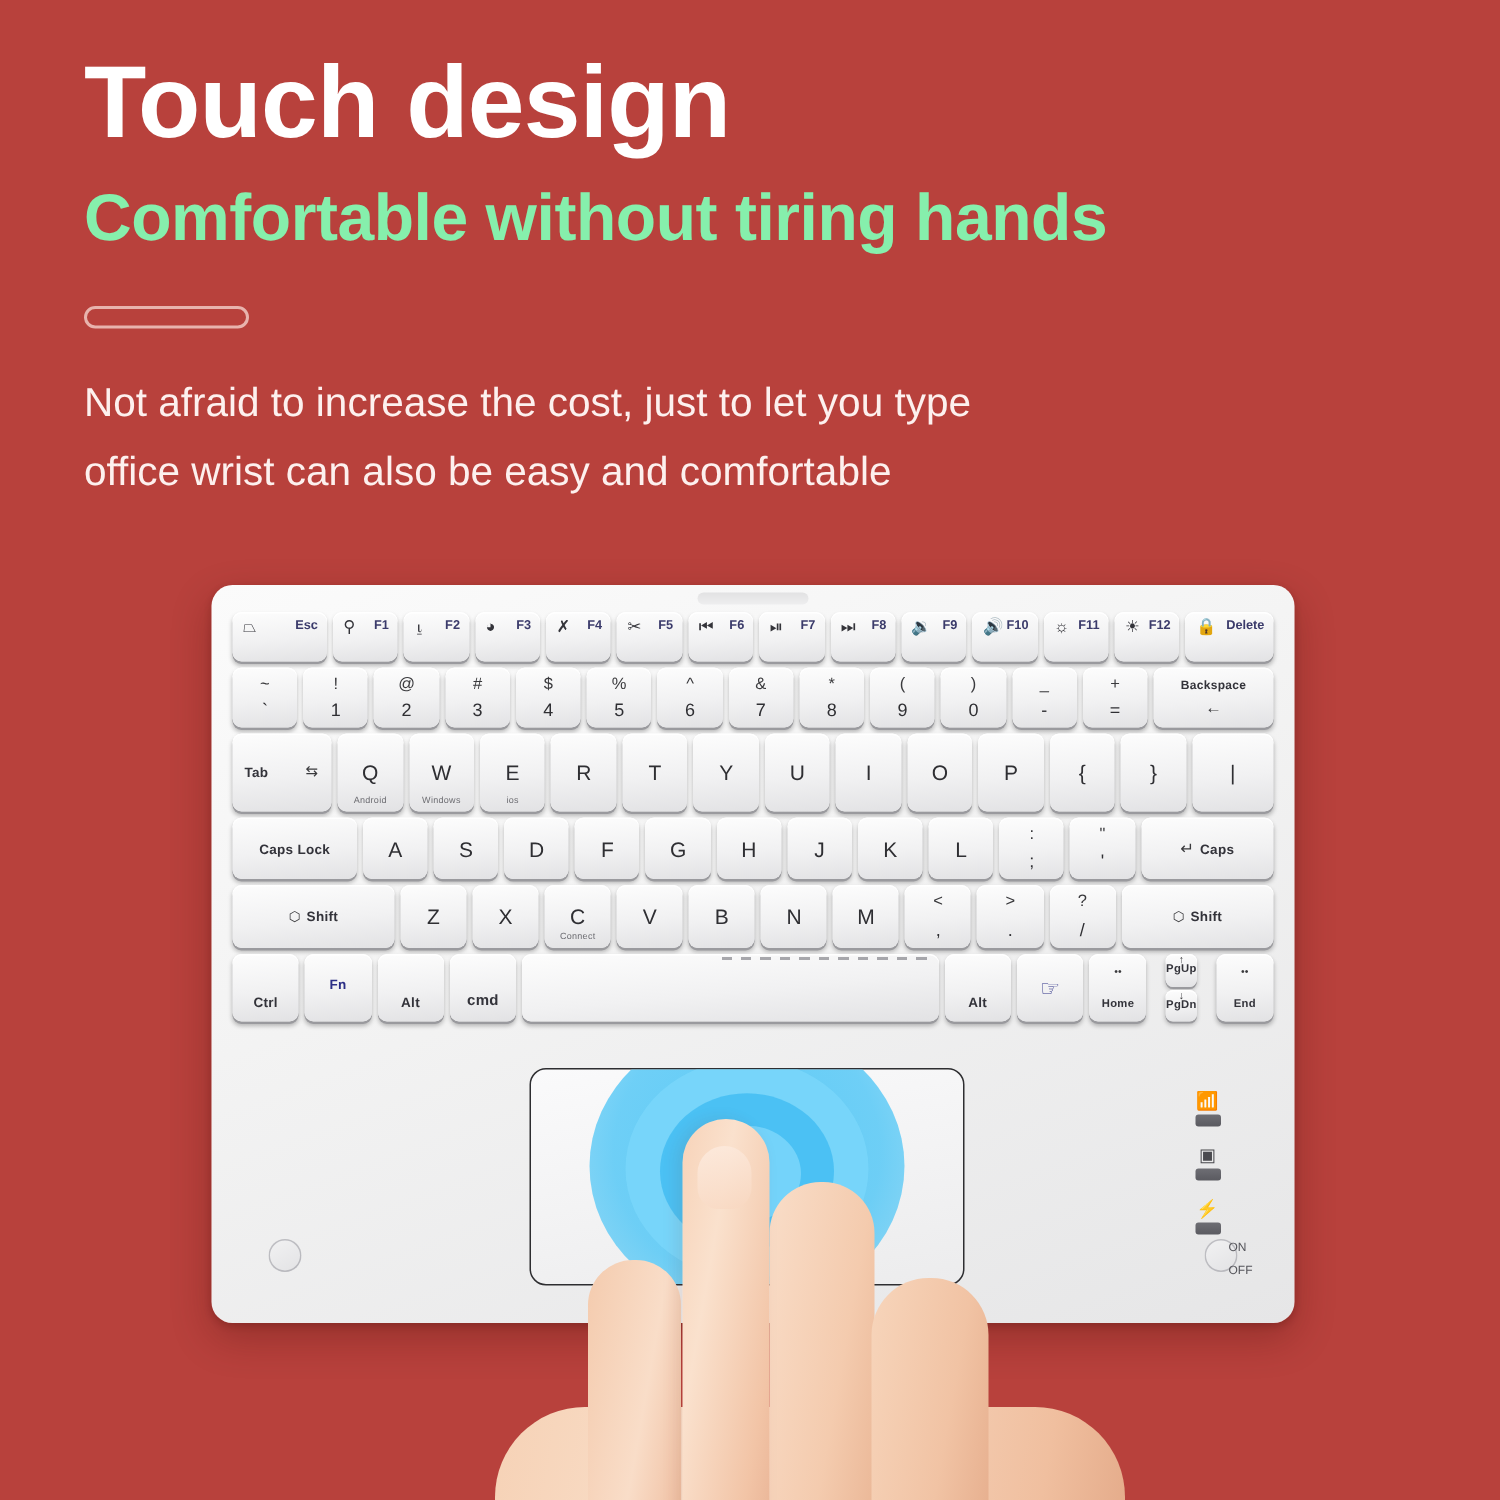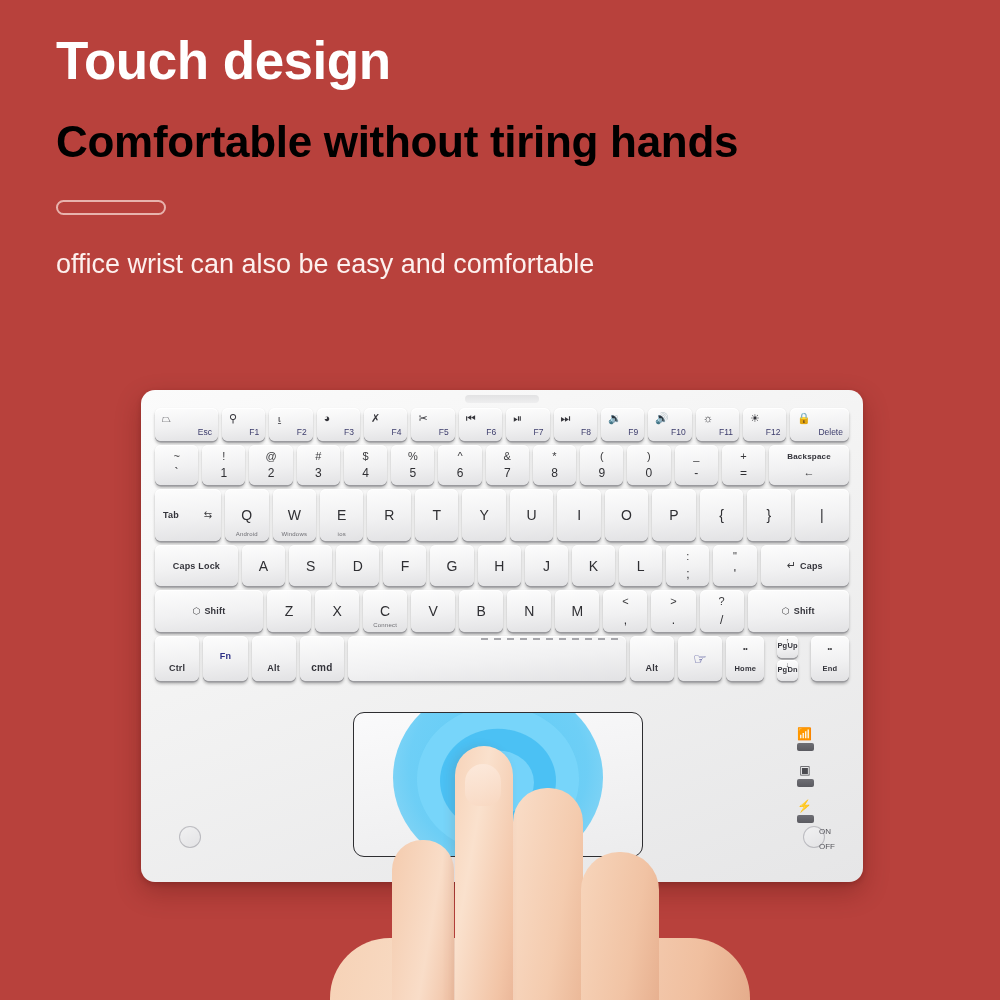--- a/index.html
+++ b/index.html
@@ -7,25 +7,25 @@
     width:1000px;height:1000px;overflow:hidden;
     font-family:"Liberation Sans", sans-serif;
     background:#b8413c;
     position:relative;
   }
   .stage{position:absolute;inset:0;background:#b8413c;overflow:hidden;}
 
   
   .copy{position:absolute;left:56px;top:34px;width:900px;}
   .h1{
-    font-size:53px;line-height:1.0;font-weight:700;color:#ffffff;
+    font-size:68px;line-height:1.0;font-weight:700;color:#ffffff;
     letter-spacing:-0.5px;white-space:nowrap;
   }
   .h2{
-    margin-top:33px;font-size:44px;line-height:1.0;font-weight:700;color:#000000;
+    margin-top:22px;font-size:44px;line-height:1.0;font-weight:700;color:#86efac;
     letter-spacing:-0.3px;white-space:nowrap;
   }
   .pill{
     margin-top:36px;width:110px;height:15px;border:2px solid #e8b3ad;
     border-radius:9px;box-sizing:border-box;
   }
   .sub{margin-top:26px;}
   .sub-line{
     font-size:27px;line-height:1.72;color:#fdf0ee;font-weight:400;white-space:nowrap;
   }
@@ -59,21 +59,21 @@
     position:relative;box-sizing:border-box;
     display:flex;align-items:center;justify-content:center;
     color:#3a3a3d;
   }
   .key:last-child{margin-right:0;}
   .key .main{font-size:14px;font-weight:500;line-height:1;color:#2f2f33;}
   .key .legend-tl{position:absolute;left:50%;transform:translateX(-50%);top:5px;font-size:11px;font-weight:500;color:#3a3a3d;}
   .key .legend-bl{position:absolute;left:50%;transform:translateX(-50%);bottom:5px;font-size:12px;font-weight:500;color:#2f2f33;}
   .key .sublabel{position:absolute;left:50%;transform:translateX(-50%);bottom:4px;font-size:6px;color:#6d6d72;letter-spacing:.2px;white-space:nowrap;}
   .key .fn-ic{position:absolute;left:7px;top:5px;font-size:11px;line-height:1;color:#34343a;}
-  .key .fn-no{position:absolute;right:6px;bottom:4px;font-size:8.5px;color:#3b3b6b;font-weight:400;}
+  .key .fn-no{position:absolute;right:6px;bottom:20px;font-size:8.5px;color:#3b3b6b;font-weight:700;}
   .key .wide-lab{font-size:9px;font-weight:600;color:#33333a;letter-spacing:.2px;}
   .key .wide-lab.sm{font-size:8px;}
 
   
   .w-esc{flex-grow:1.45;}
   .w-del{flex-grow:1.35;}
   .w-bsp{flex-grow:1.85;}
   .w-tab{flex-grow:1.52;}
   .w-bsl{flex-grow:1.25;}
   .w-caps{flex-grow:1.92;}
@@ -174,20 +174,21 @@
 </head>
 <body>
 
 <div class="stage">
 
   <div class="copy">
     <div class="h1">Touch design</div>
     <div class="h2">Comfortable without tiring hands</div>
     <div class="pill"></div>
     <div class="sub">
+      <div class="sub-line">Not afraid to increase the cost, just to let you type</div>
       <div class="sub-line">office wrist can also be easy and comfortable</div>
     </div>
   </div>
 
   <div class="kb">
     <div class="kb-slot"></div>
 
     <div class="kb-deck">
 
       <div class="row r0">

